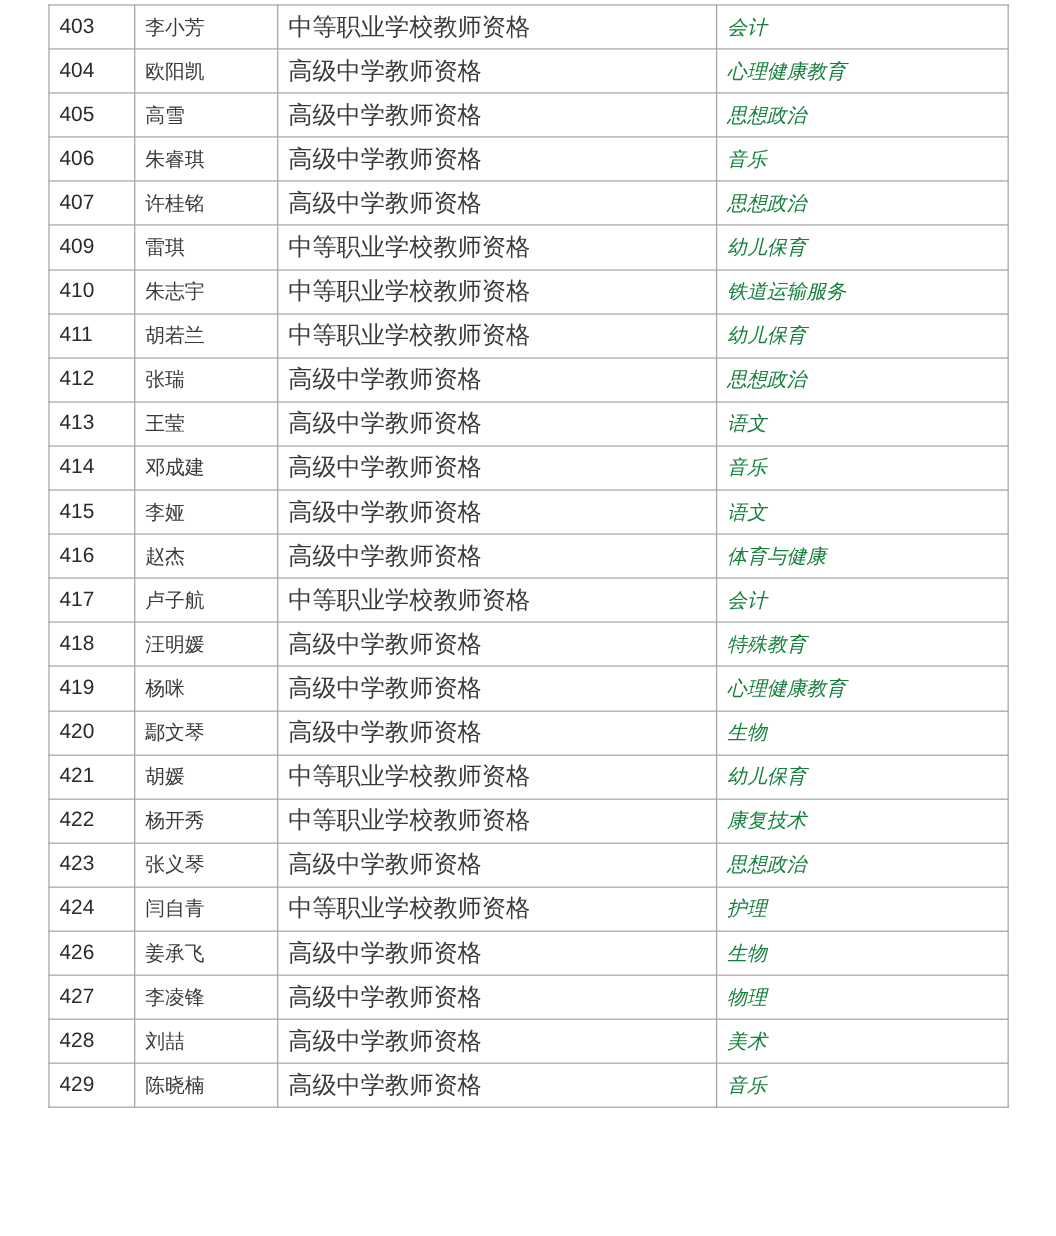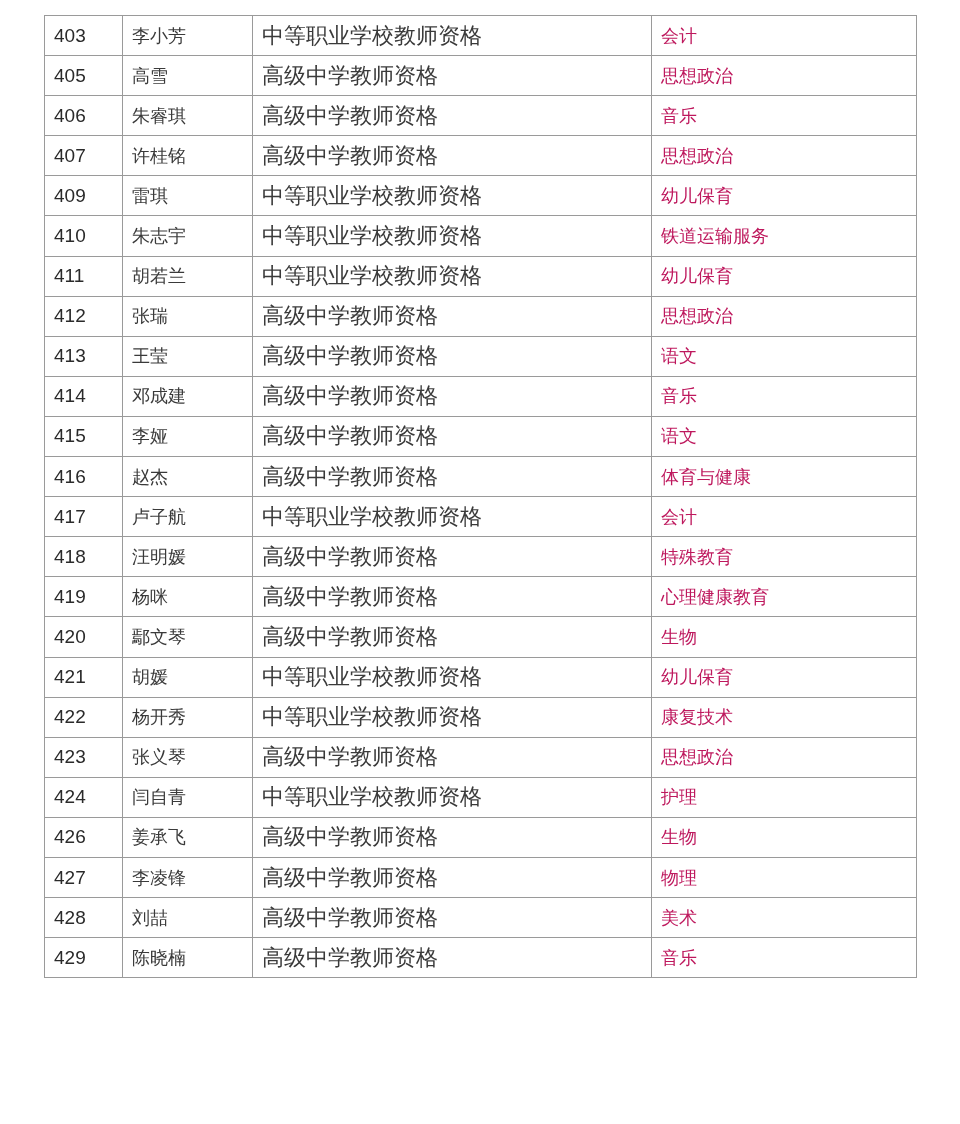--- a/index.html
+++ b/index.html
@@ -9,21 +9,21 @@
   }
   body {
     width: 960px;
     height: 1124px;
     position: relative;
     overflow: hidden;
   }
   .table {
     position: absolute;
     left: 44px;
-    top: 15px;
+    top: 4px;
     width: 872px;
     border-collapse: collapse;
     table-layout: fixed;
     font-family: "DejaVu Sans", "Liberation Sans", sans-serif;
     color: #2f2f2f;
   }
   .table td {
     height: 40.1px;
     padding: 0 0 0 9px;
     border: 1px solid #9a9a9a;
@@ -51,35 +51,42 @@
   .c-qual {
     width: 399px;
     font-family: "DejaVu Serif", "Liberation Serif", serif;
     font-size: 22px;
     color: #3a3a3a;
   }
   .c-subj {
     width: 265px;
     font-family: "DejaVu Serif", "Liberation Serif", serif;
     font-size: 18px;
-    color: #be185d;
+    color: #15803d;
+    font-style: italic;
   }
 </style>
 </head>
 <body>
 
 <table class="table">
   <tbody id="table-body">
       <tr>
         <td class="c-num">403</td>
         <td class="c-name">李小芳</td>
         <td class="c-qual">中等职业学校教师资格</td>
         <td class="c-subj">会计</td>
       </tr>
       <tr>
+        <td class="c-num">404</td>
+        <td class="c-name">欧阳凯</td>
+        <td class="c-qual">高级中学教师资格</td>
+        <td class="c-subj">心理健康教育</td>
+      </tr>
+      <tr>
         <td class="c-num">405</td>
         <td class="c-name">高雪</td>
         <td class="c-qual">高级中学教师资格</td>
         <td class="c-subj">思想政治</td>
       </tr>
       <tr>
         <td class="c-num">406</td>
         <td class="c-name">朱睿琪</td>
         <td class="c-qual">高级中学教师资格</td>
         <td class="c-subj">音乐</td>

